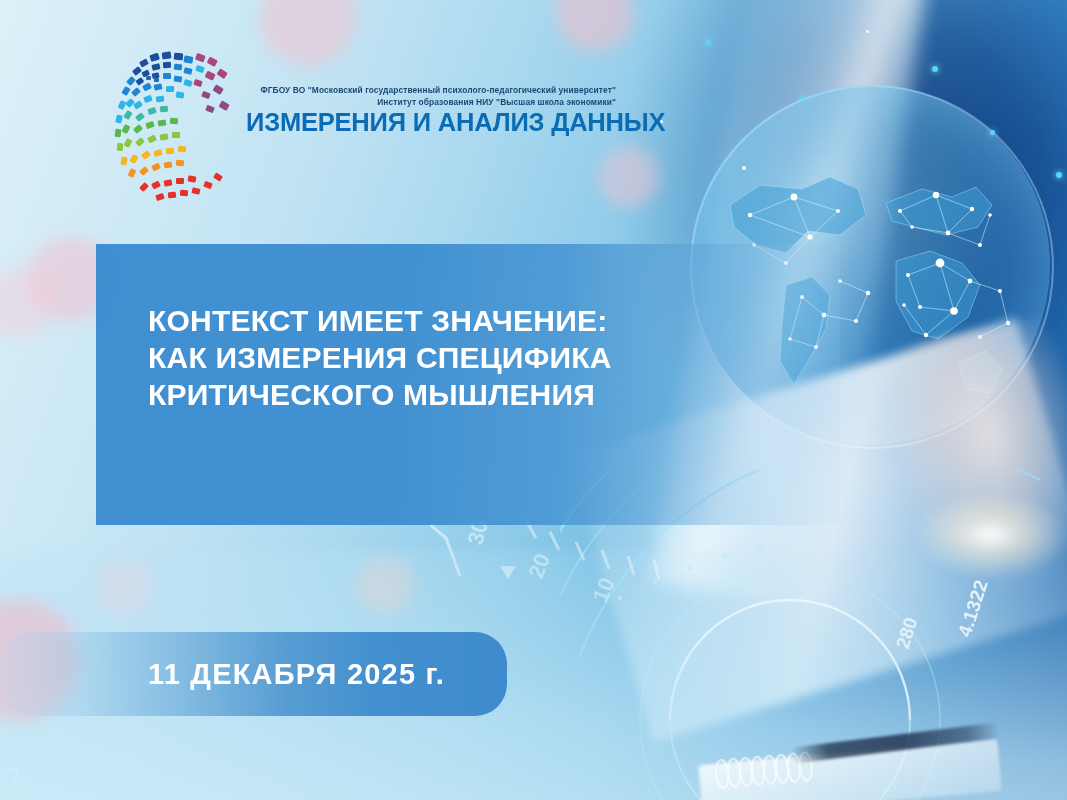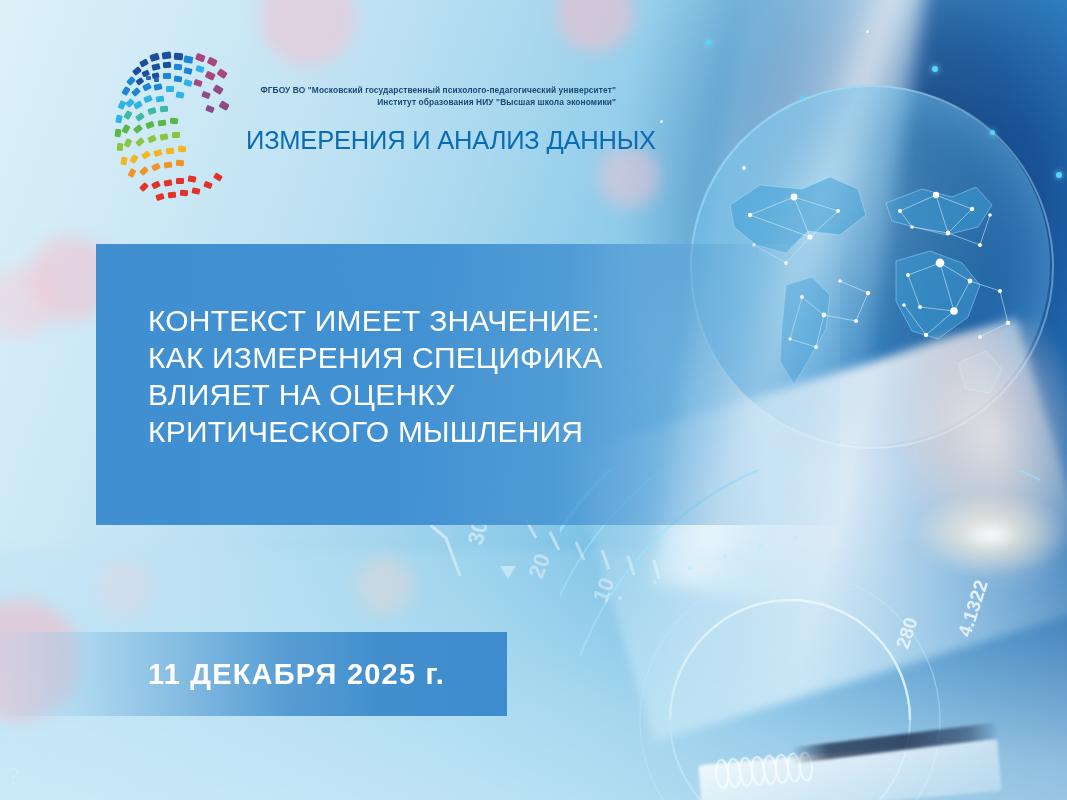--- a/index.html
+++ b/index.html
@@ -235,24 +235,24 @@
   }
   .logo-affil {
     font-size: 8.4px;
     line-height: 12px;
     color: #1a4a74;
     font-weight: 600;
     letter-spacing: 0.1px;
     white-space: nowrap;
   }
   .logo-main {
-    margin-top: 19px;
+    margin-top: 1px;
     font-size: 25.5px;
     line-height: 27px;
-    font-weight: 400;
+    font-weight: 700;
     color: #0a6cb4;
     letter-spacing: -0.2px;
     white-space: nowrap;
   }
   .logo-sub {
     margin-top: 2px;
     font-size: 14.2px;
     line-height: 17px;
     font-weight: 500;
     color: #55687a;
@@ -276,39 +276,40 @@
       rgba(175,212,236,0.08) 100%);
   }
   .title-text {
     position: absolute;
     left: 52px;
     top: 58px;
     width: 640px;
     color: #ffffff;
     font-size: 30px;
     line-height: 37px;
-    font-weight: 400;
+    font-weight: 700;
     letter-spacing: 0.2px;
   }
   .title-text .ln { display: block; white-space: nowrap; }
 
   
   .date-banner {
     position: absolute;
     left: 0;
     top: 632px;
     width: 507px;
     height: 84px;
     background: linear-gradient(90deg,
       rgba(182,220,240,0.18) 0%,
       rgba(150,200,232,0.45) 16%,
       rgba(109,172,218,0.72) 36%,
       rgba(77,150,208,0.90) 56%,
       rgba(64,141,205,0.97) 74%,
       rgba(62,139,205,1) 100%);
+    border-radius: 32px;
   }
   .date-text {
     position: absolute;
     left: 148px;
     top: 50%;
     transform: translateY(-50%);
     color: #ffffff;
     font-size: 29px;
     font-weight: 700;
     letter-spacing: 1.2px;
@@ -601,21 +602,20 @@
       <div class="logo-affil">ФГБОУ ВО "Московский государственный психолого-педагогический университет"</div>
       <div class="logo-affil">Институт образования НИУ "Высшая школа экономики"</div>
       <div class="logo-main">ИЗМЕРЕНИЯ И АНАЛИЗ ДАННЫХ</div>
     </div>
   </div>
 
   <div class="title-banner">
     <div class="title-text">
       <span class="ln">КОНТЕКСТ ИМЕЕТ ЗНАЧЕНИЕ:</span>
       <span class="ln">КАК ИЗМЕРЕНИЯ СПЕЦИФИКА</span>
-      <span class="ln">ВЛИЯЕТ НА ОЦЕНКУ</span>
       <span class="ln">КРИТИЧЕСКОГО МЫШЛЕНИЯ</span>
     </div>
   </div>
 
   <div class="date-banner">
     <div class="date-text">11 ДЕКАБРЯ 2025 г.</div>
   </div>
 
 </div>
 

